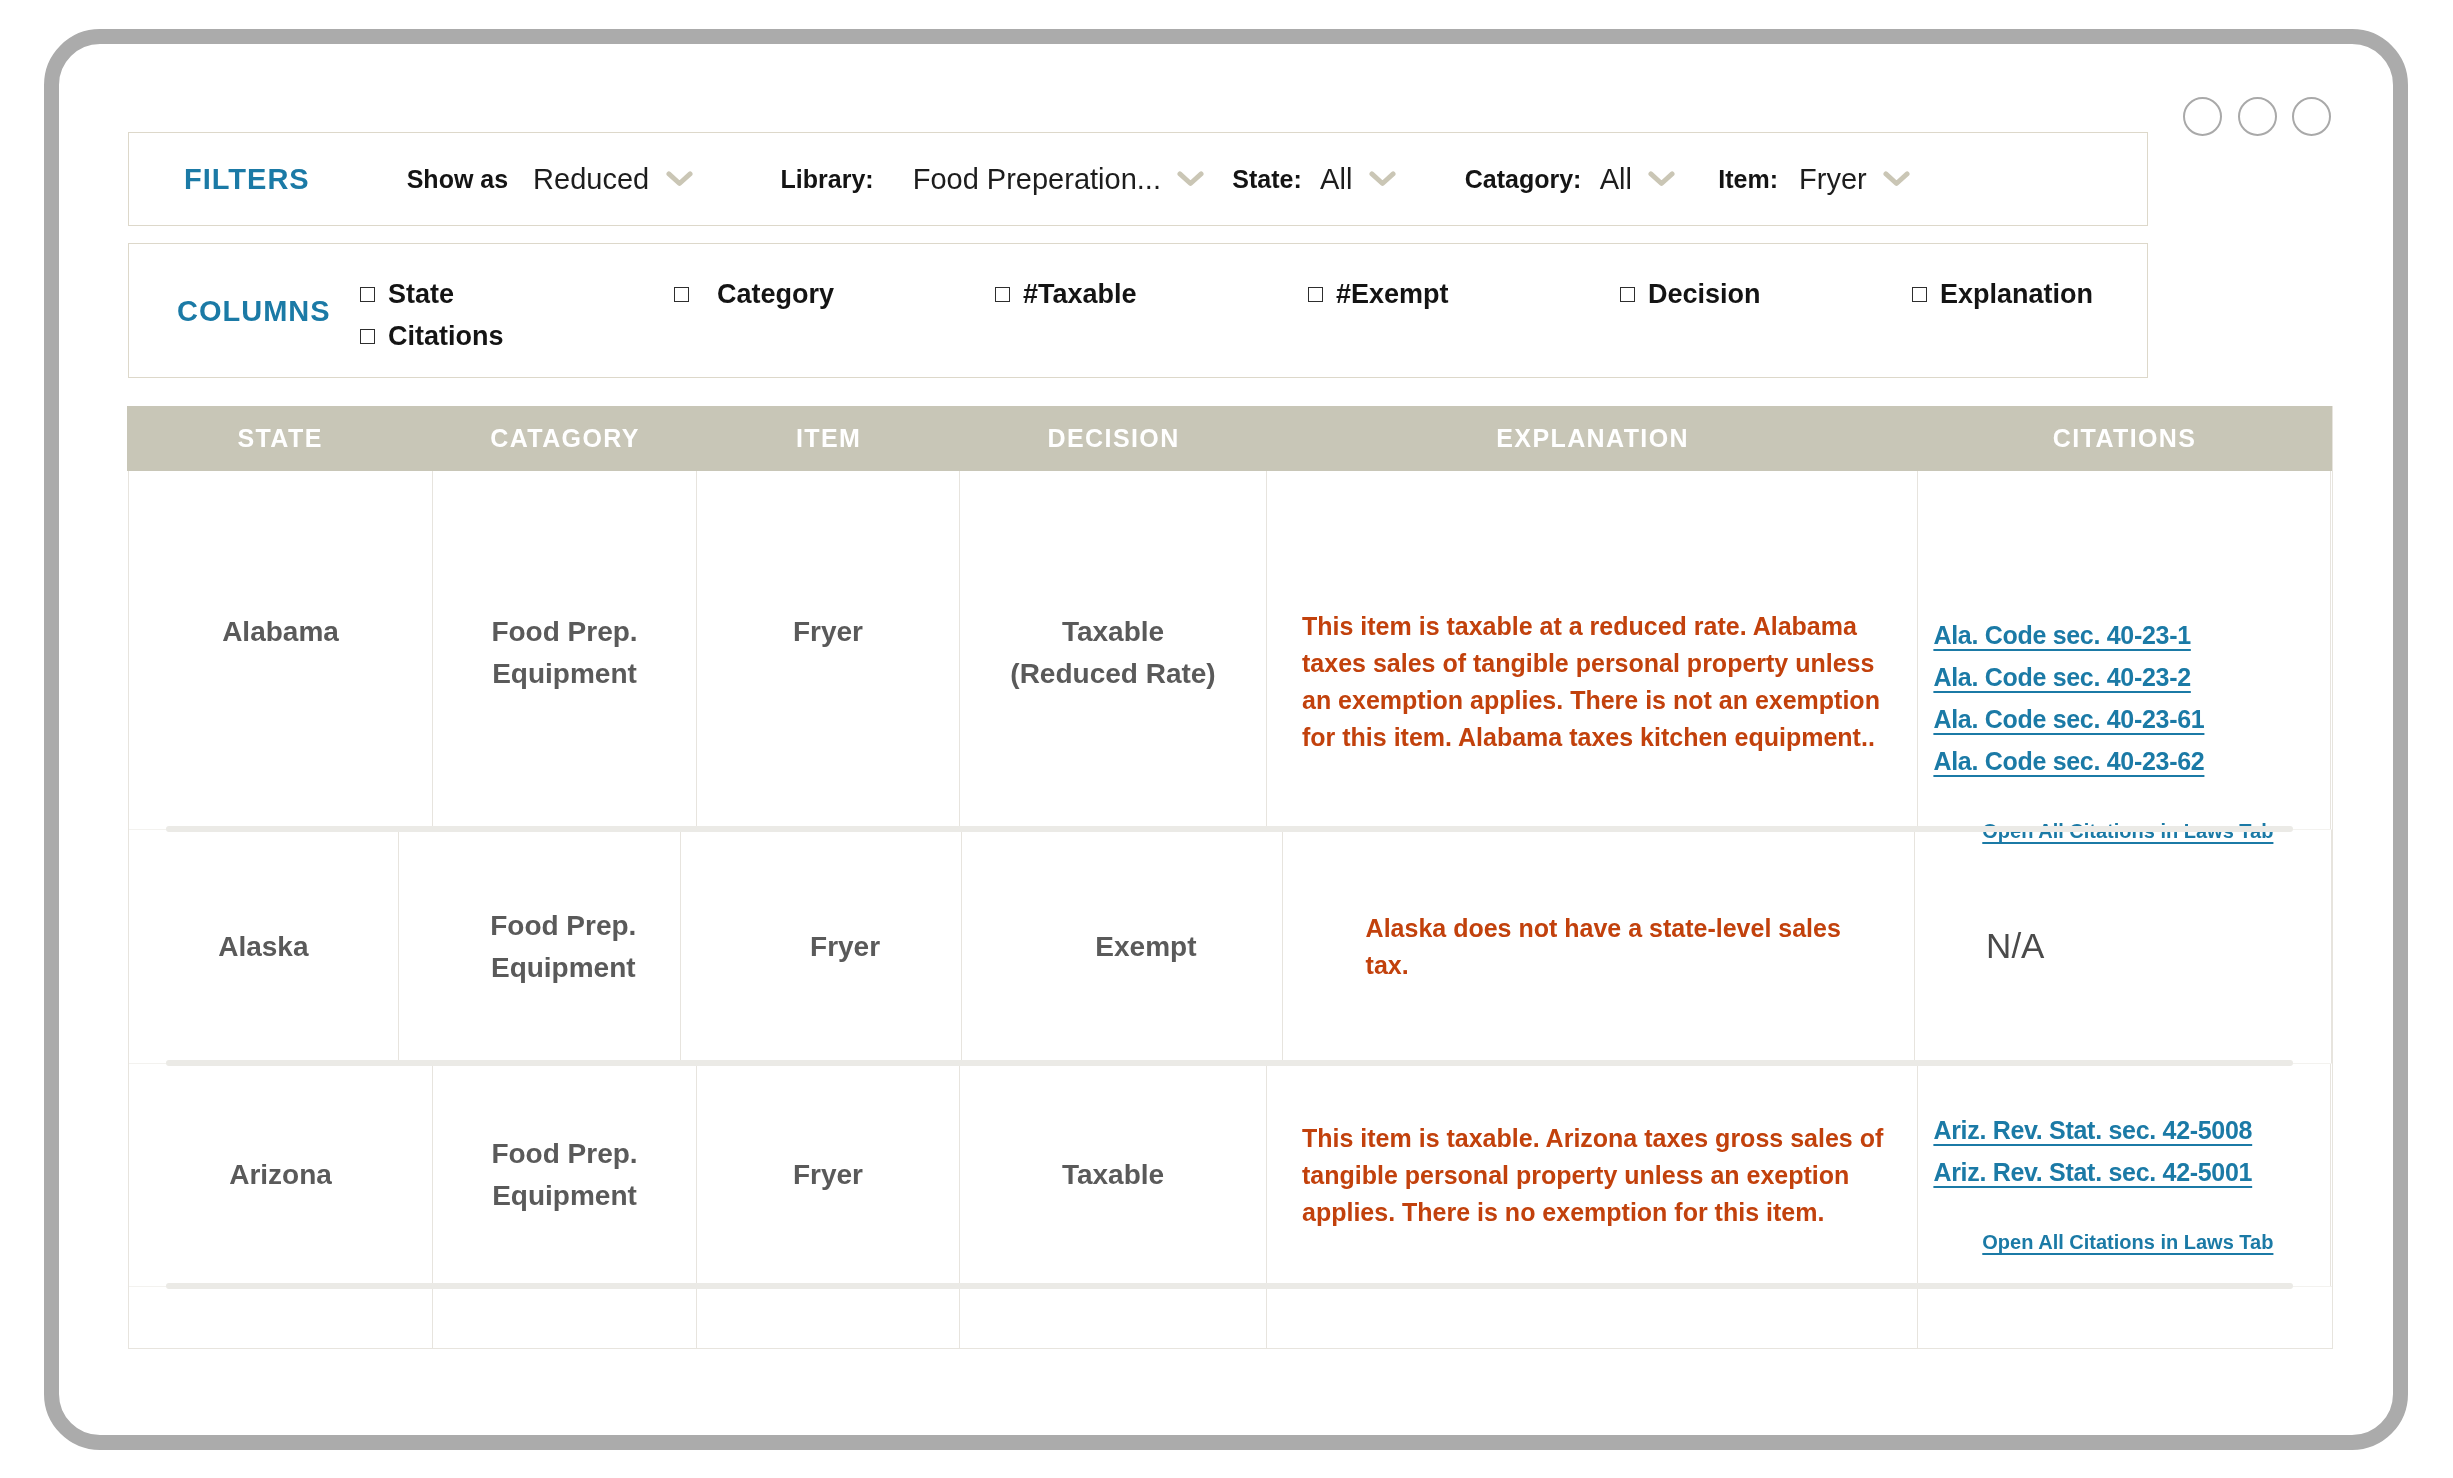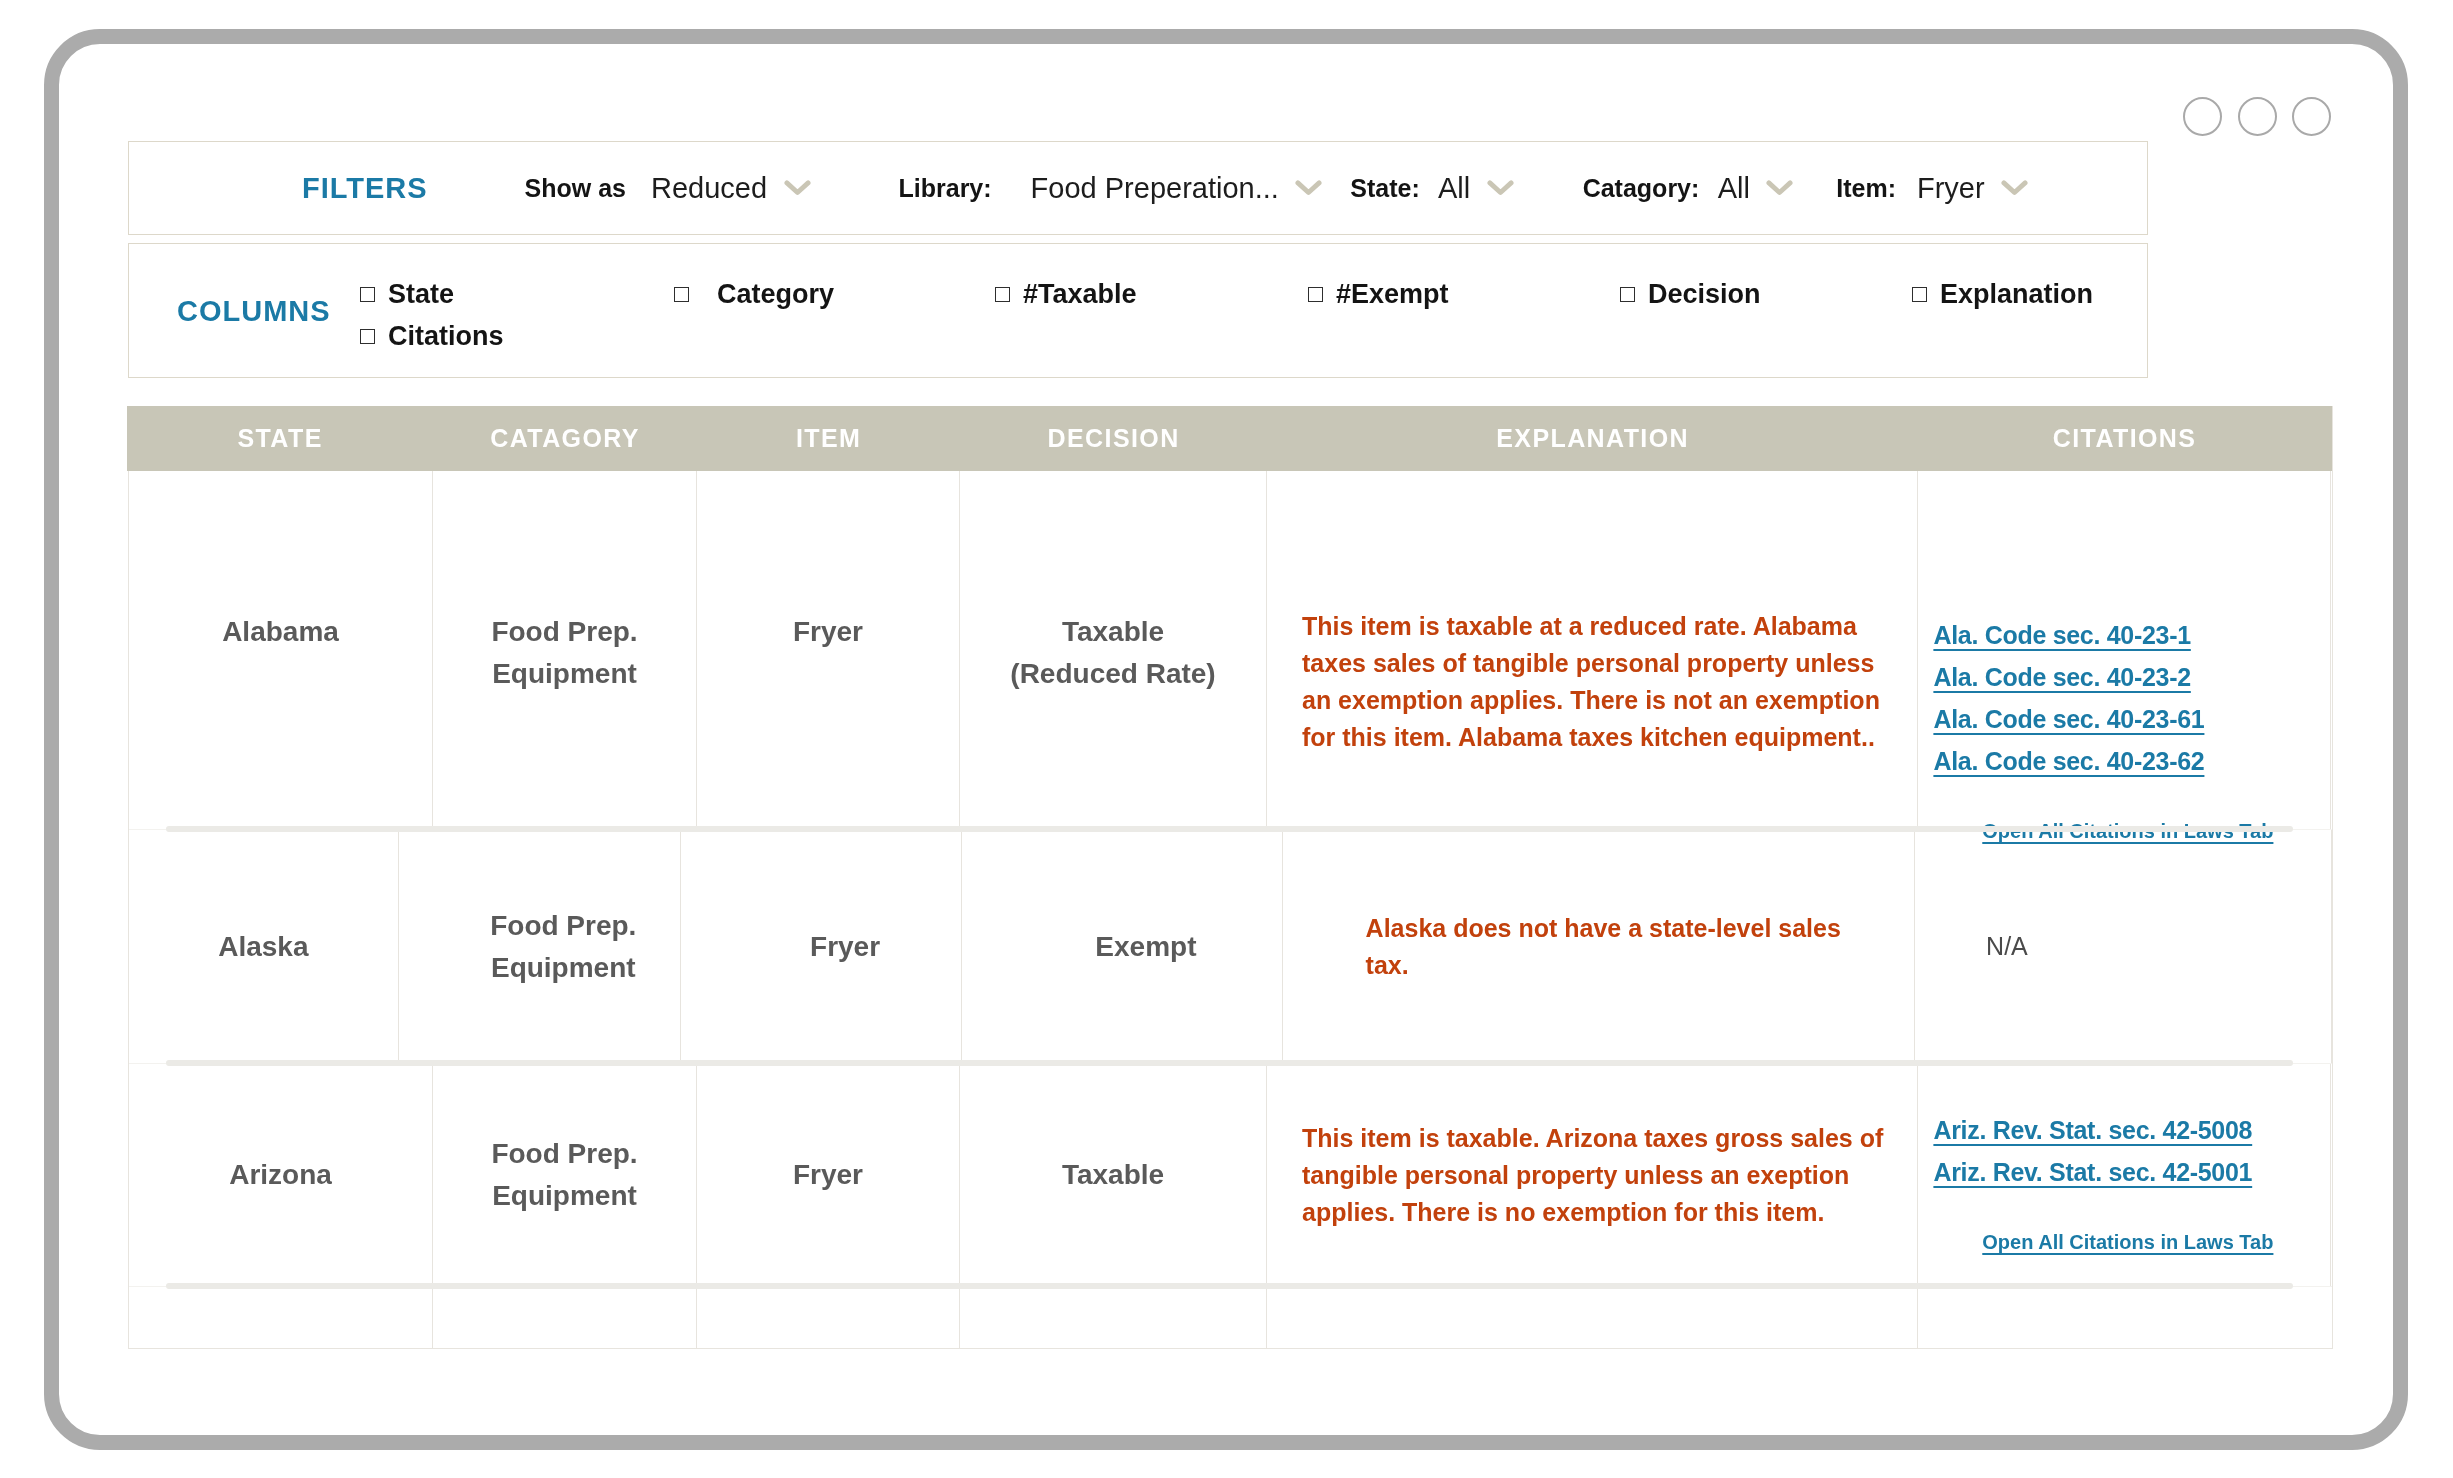--- a/index.html
+++ b/index.html
@@ -23,21 +23,21 @@
   .window-controls .circle {
     width: 39px; height: 39px; border-radius: 50%;
     border: 2.9px solid #a9a9a9; background: #fff;
   }
 
   
   .panel {
     position: absolute; left: 69px; width: 2020px;
     border: 1.9px solid #ddd8ca; background: #fff;
   }
-  .filters-bar { top: 97px; height: 94px; display: flex; align-items: center; padding-left: 55px; justify-content: center; }
+  .filters-bar { top: 88px; height: 94px; display: flex; align-items: center; padding-left: 55px; }
   .columns-bar { top: 199px; height: 135px; }
 
   .panel-title {
     color: #1b7aa6; font-size: 29px; font-weight: 700; letter-spacing: 1px;
     white-space: nowrap;
   }
   .flabel { font-size: 25px; font-weight: 700; color: #141414; white-space: nowrap; }
   .fvalue { font-size: 29px; font-weight: 400; color: #1d1d1d; white-space: nowrap; }
   .dropdown { display: flex; align-items: center; gap: 15.4px; cursor: pointer; white-space: nowrap; }
   .chev { display: block; }
@@ -102,21 +102,21 @@
   .cit-link {
     color: #1b7aa6; font-size: 25px; font-weight: 700; line-height: 42px;
     text-decoration: underline; text-underline-offset: 4.8px; cursor: pointer;
     white-space: nowrap; letter-spacing: -0.3px;
   }
   .open-all {
     color: #1b7aa6; font-size: 20px; font-weight: 700; margin-top: 34px;
     text-decoration: underline; text-underline-offset: 3.9px; cursor: pointer;
     align-self: center; white-space: nowrap;
   }
-  .na { font-weight: 400; color: #4a4a4a; font-size: 25px; align-self: flex-start; padding-left: 7.7px; }
+  .na { font-weight: 400; color: #4a4a4a; font-size: 35px; align-self: flex-start; padding-left: 7.7px; }
   .r2 .td-cit { justify-content: center; }
 
   .row-divider {
     position: absolute; bottom: -2.9px; left: 37px; right: 39px; height: 5.8px;
     background: #ebeae6; border-radius: 2.9px; z-index: 2;
   }
   .r1, .r2, .r3 { border-bottom: 1.9px solid #f3f2ef; }
 </style>
 </head>
 <body>

